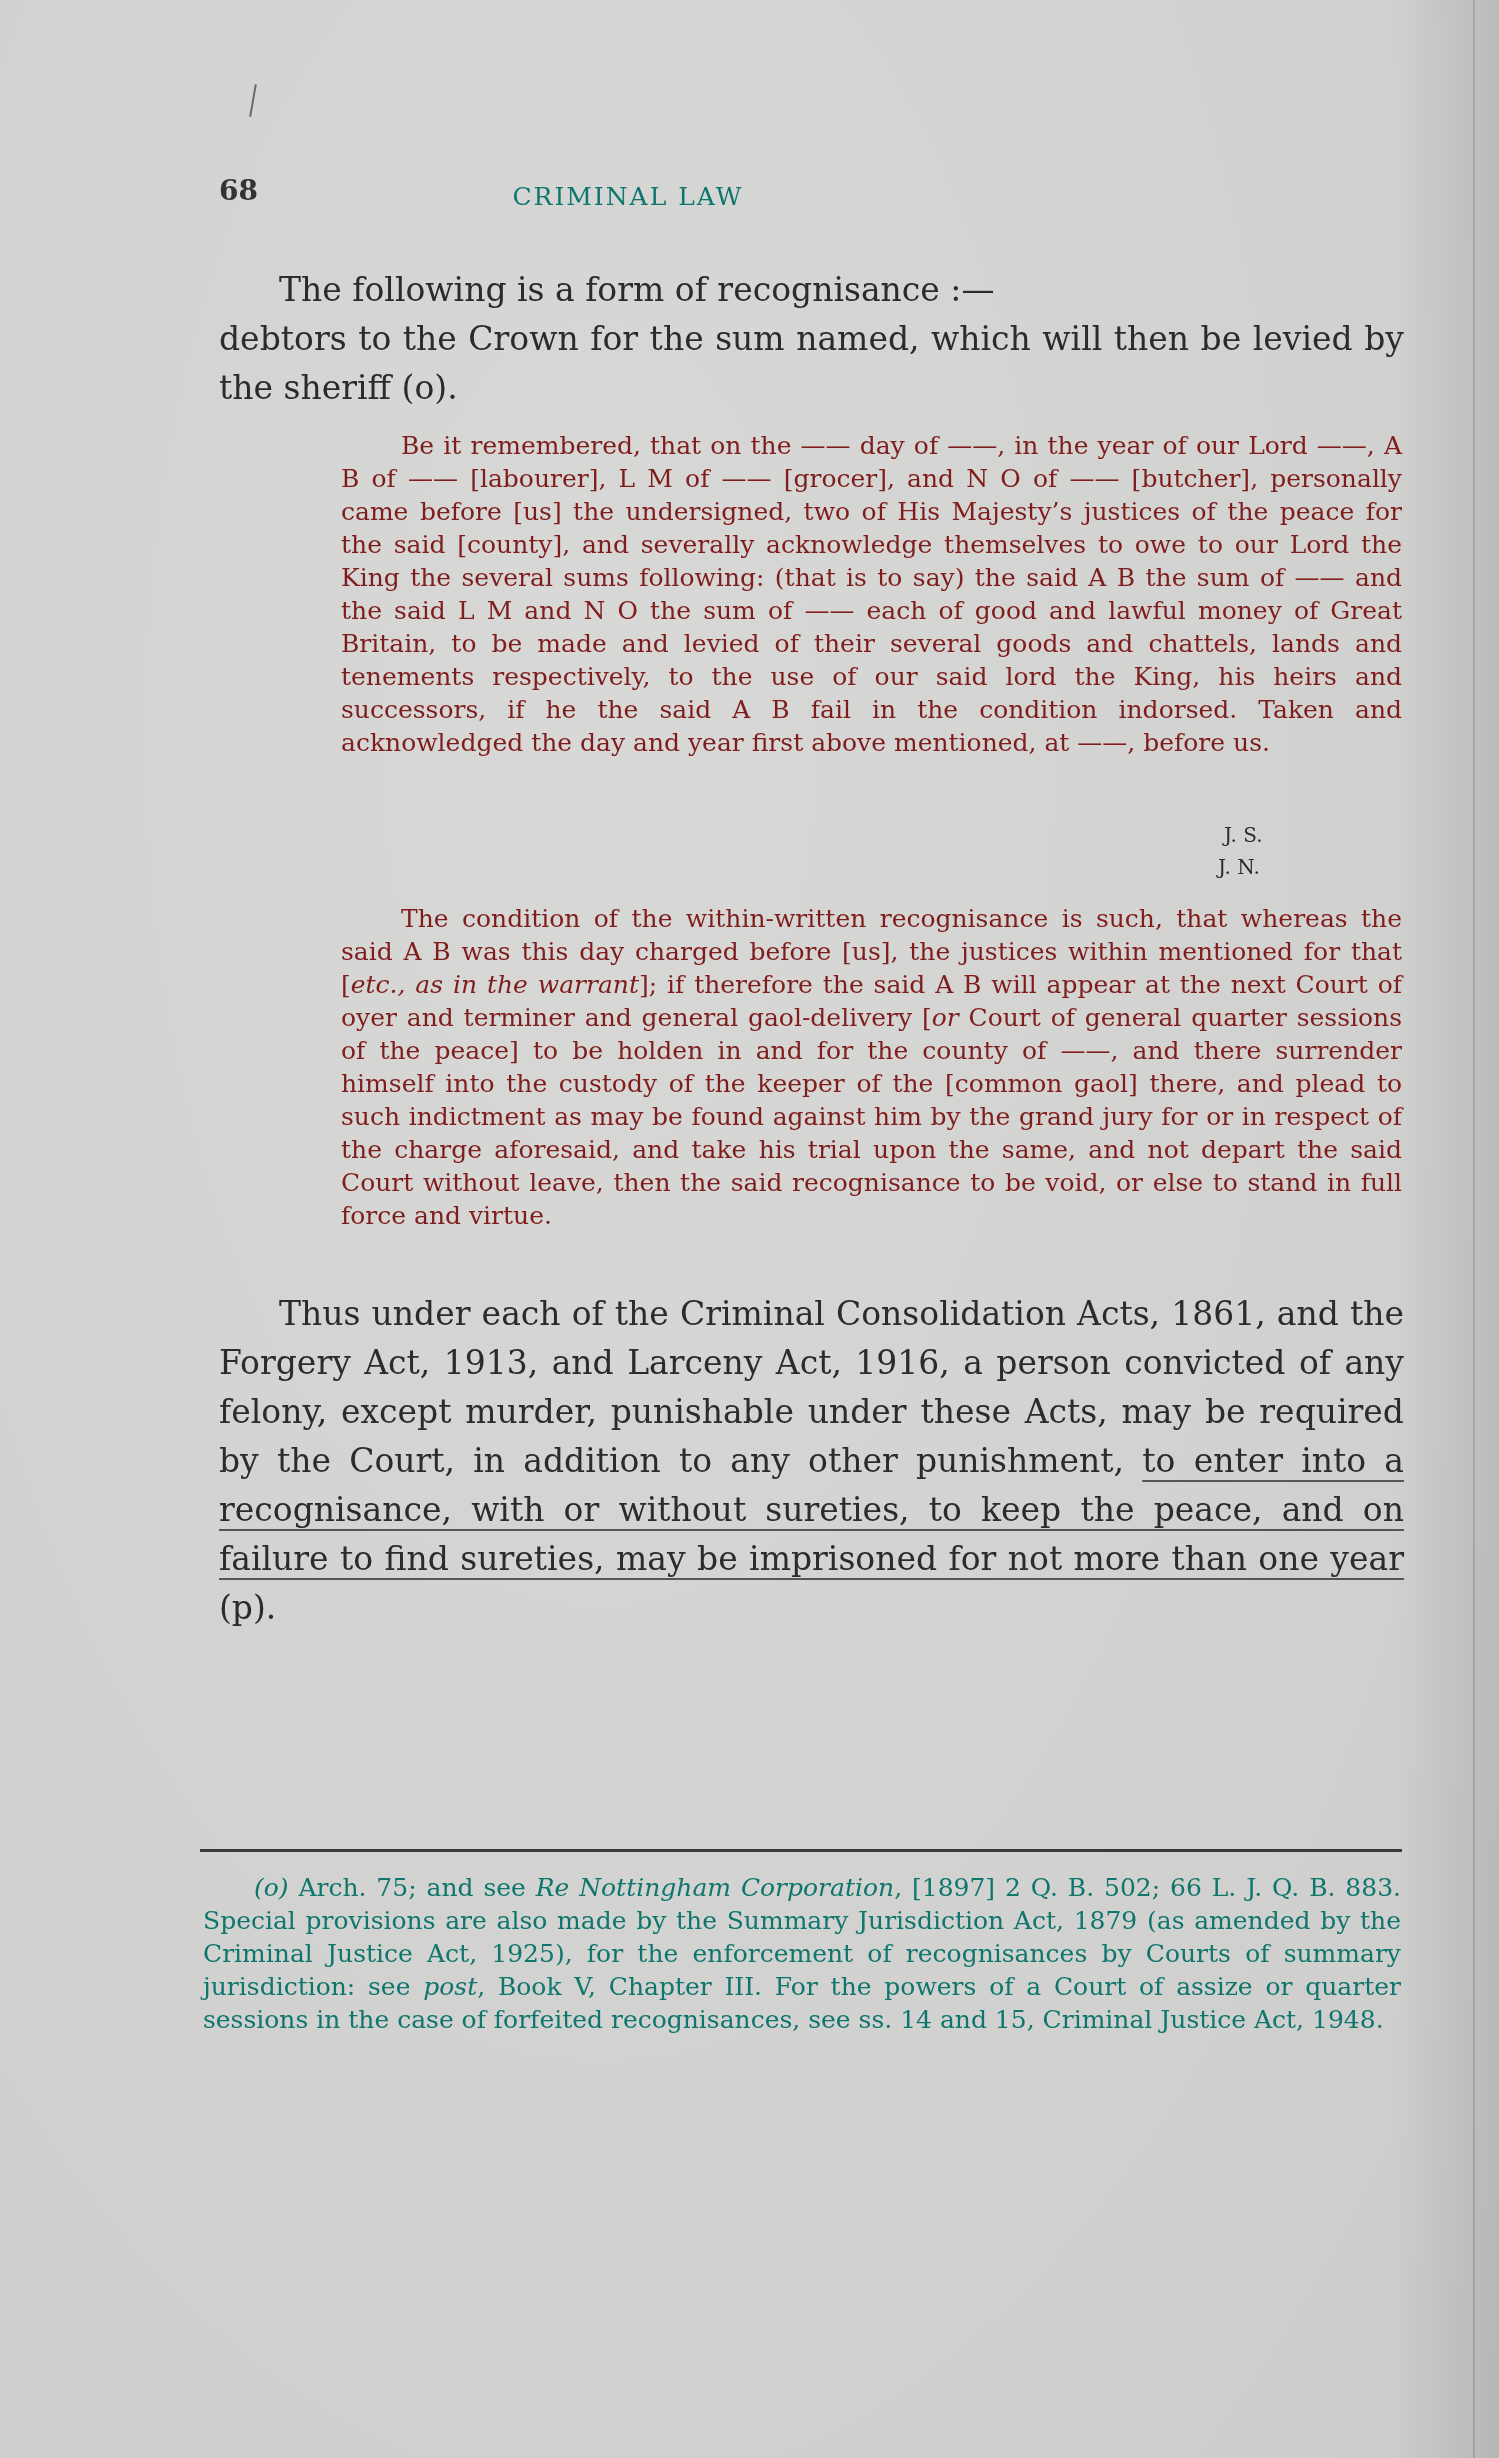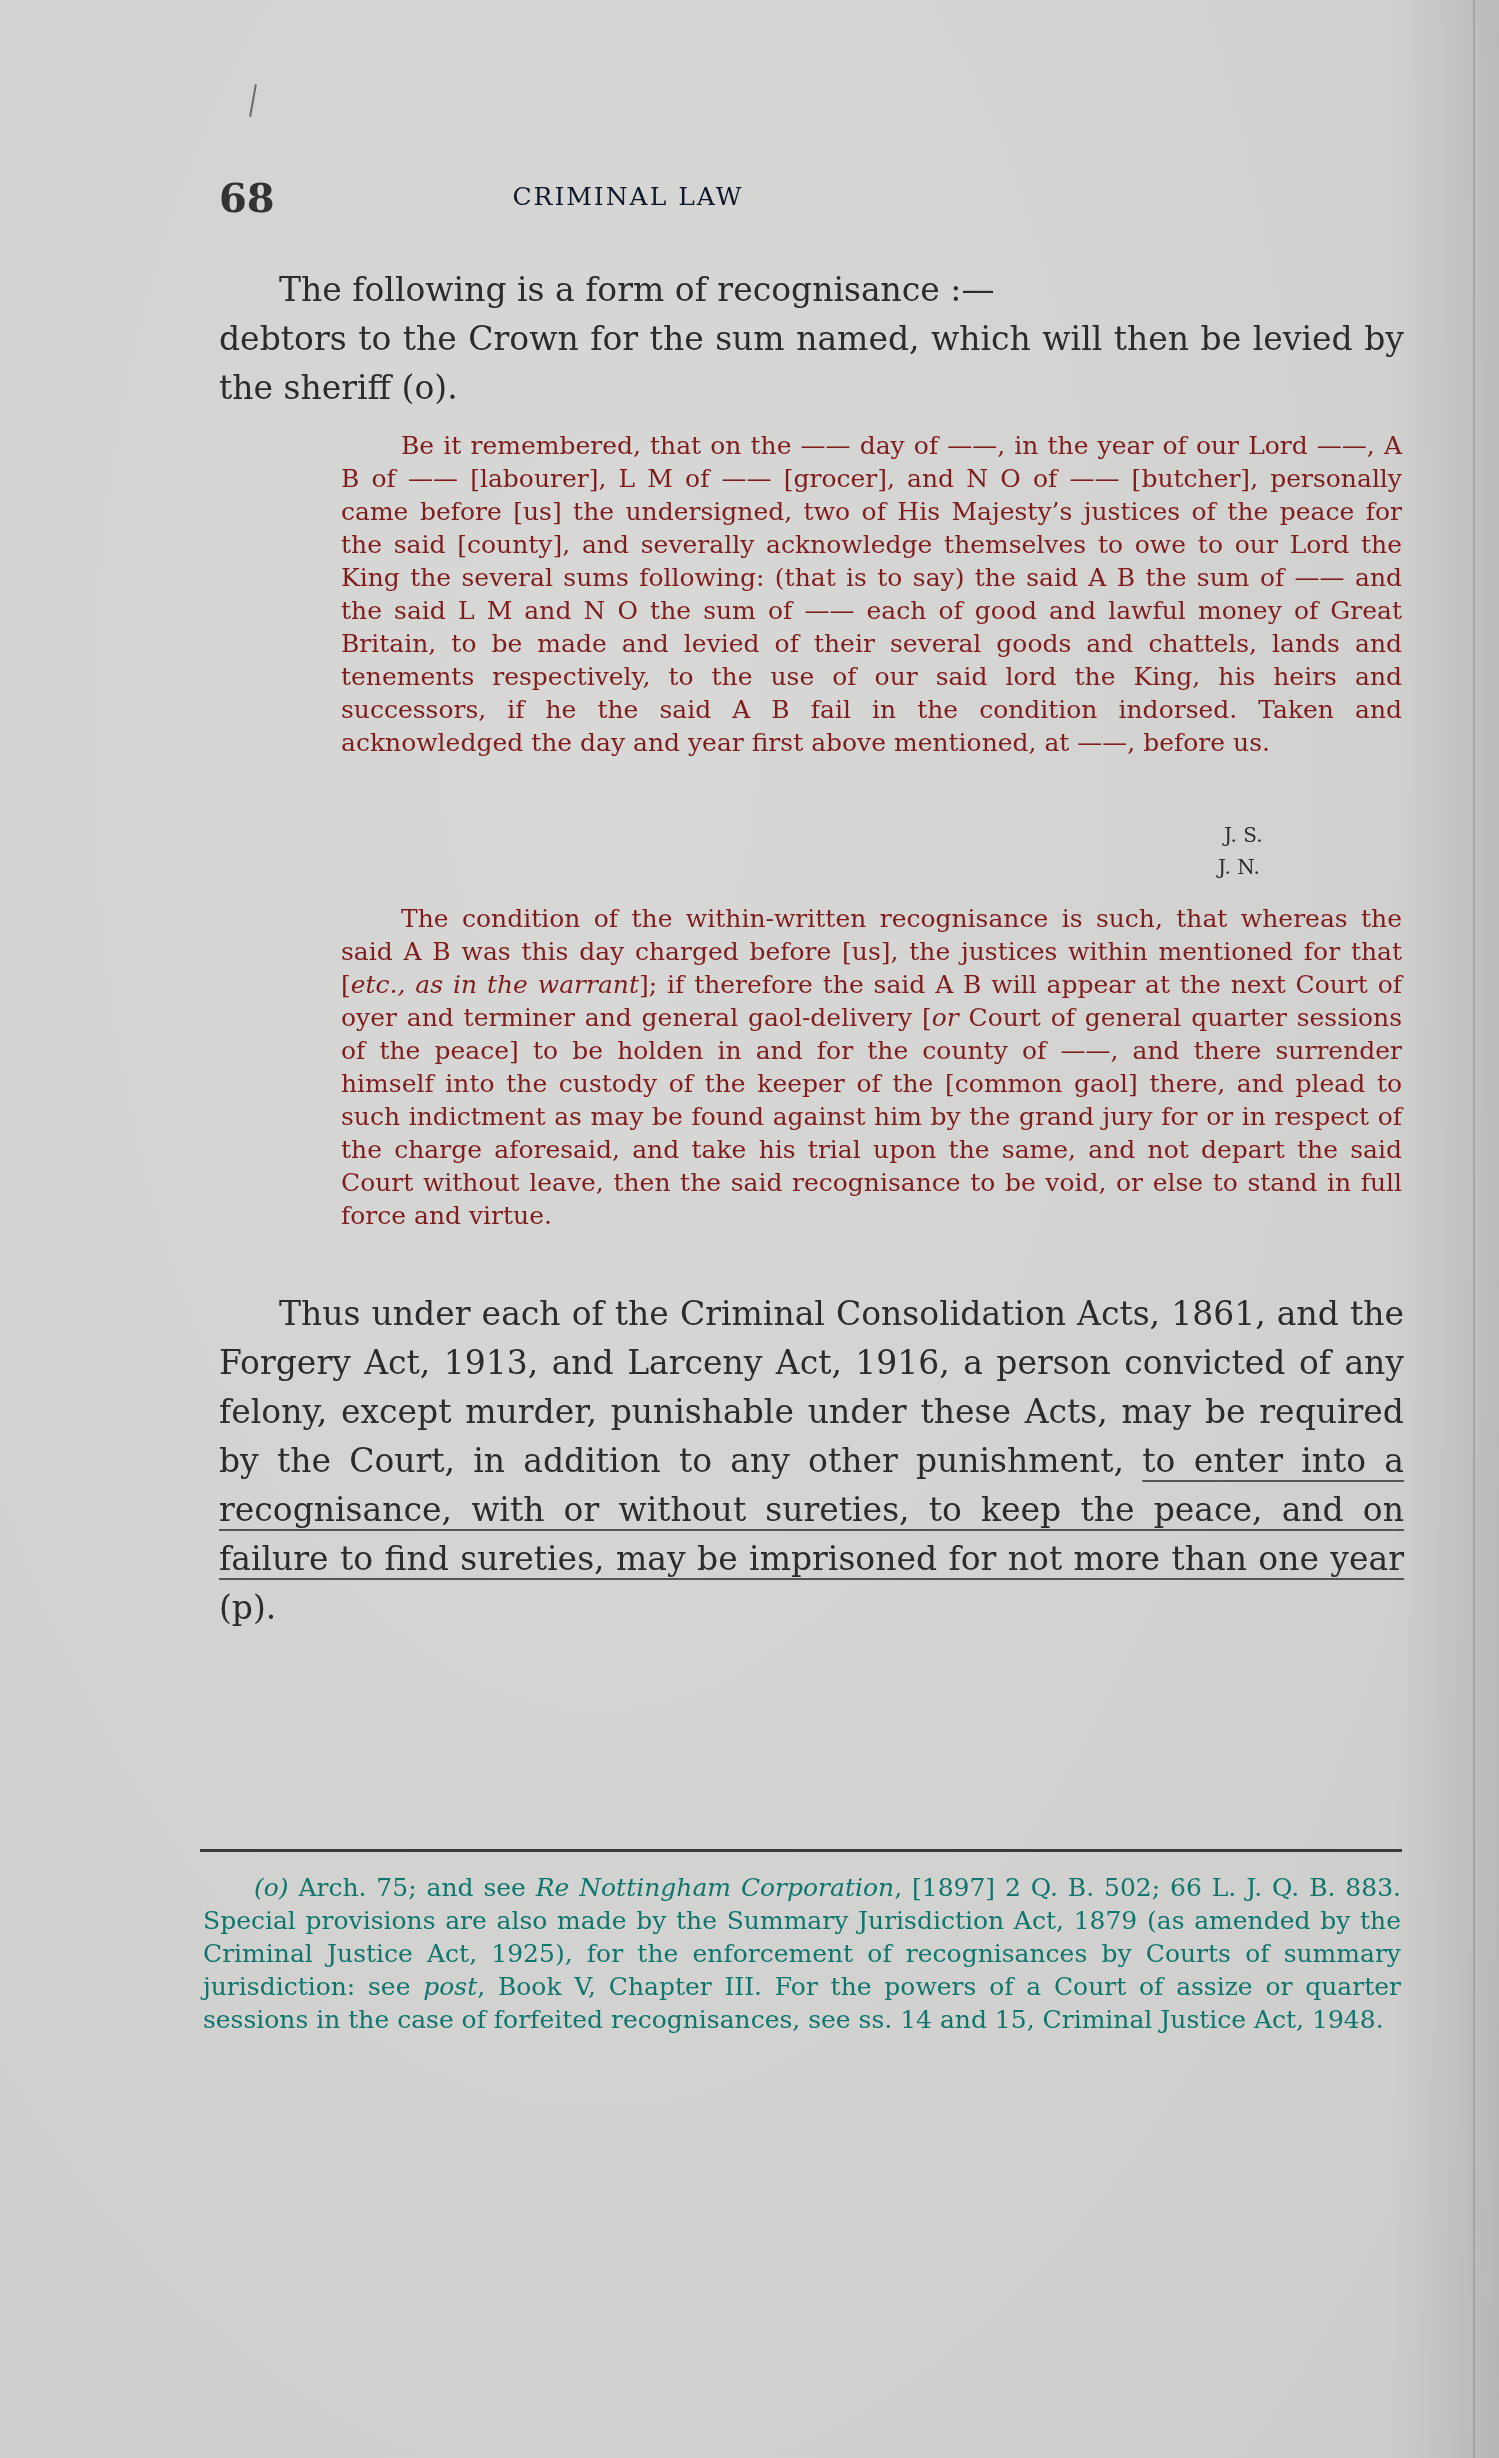--- a/index.html
+++ b/index.html
@@ -15,25 +15,25 @@
   .page-edge {
     position: absolute; top: 0; left: 1473px; width: 2px; height: 2459px;
     background: rgba(90,90,90,0.25);
   }
   .stray-mark {
     position: absolute; left: 252px; top: 84px; width: 2px; height: 33px;
     background: #6a6a6a; transform: rotate(10deg);
   }
   .running-head { position: absolute; top: 174px; left: 0; width: 1500px; height: 43px; }
   .page-number {
-    position: absolute; left: 219px; top: 0; font-size: 40px; font-weight: bold; color: #333;
+    position: absolute; left: 219px; top: 0; font-size: 28px; font-weight: bold; color: #333;
   }
   .head-title {
     position: absolute; left: 0; width: 1256px; top: 7.8px; text-align: center;
-    font-size: 25px; letter-spacing: 2px; color: #0f172a;
+    font-size: 25px; letter-spacing: 2px; color: #0f766e;
   }
   .body-text {
     position: absolute; left: 219px; width: 1185px; font-size: 33px; line-height: 49px;
     text-align: justify; color: #2b2b2b;
     font-family: "DejaVu Serif", serif; transform-origin: left top;
   }
   .para { margin: 0; text-indent: 60px; text-align: justify; }
   .para.no-indent { text-indent: 0; }
   .form-block {
     position: absolute; left: 341px; width: 1061px; font-size: 25px; line-height: 33px;

